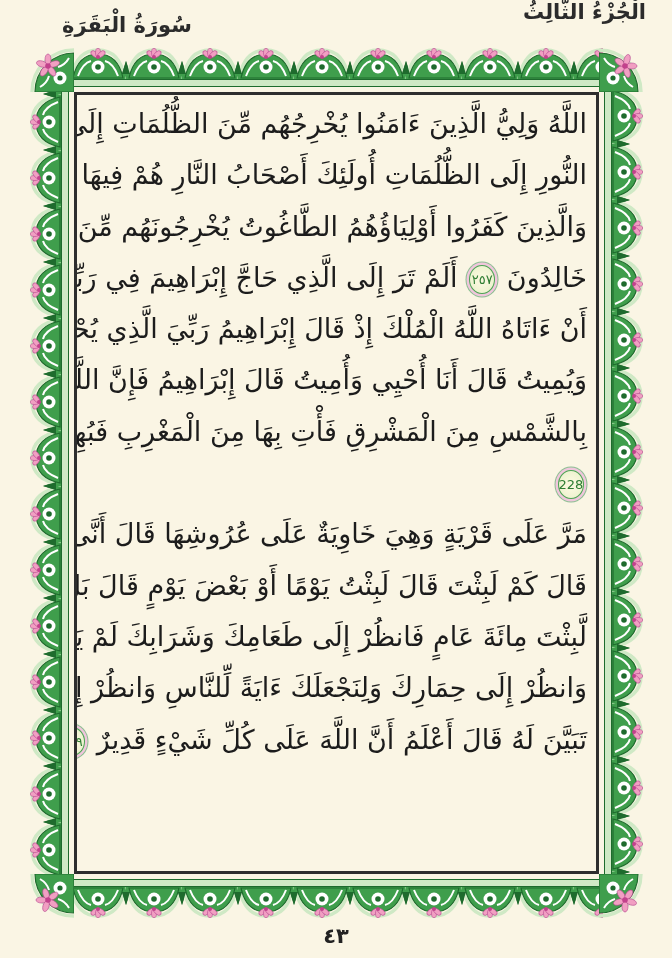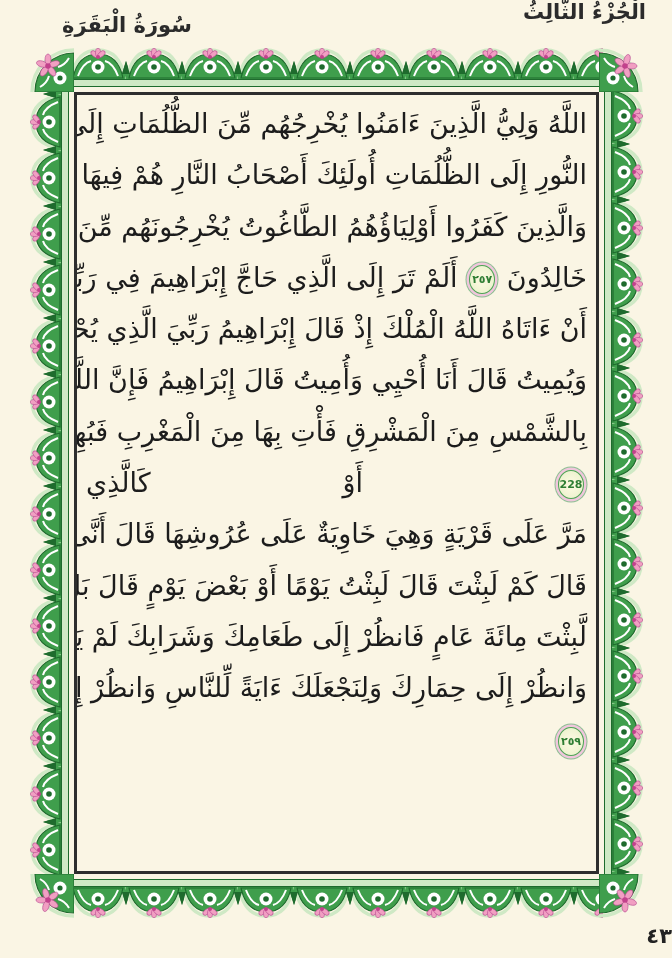--- a/index.html
+++ b/index.html
@@ -74,25 +74,25 @@
   .verse-marker{
     display:inline-flex;align-items:center;justify-content:center;
     width:26px;height:29px;border-radius:50%;
     background:radial-gradient(ellipse at center,#f8f7dc 30%,var(--marker-fill) 70%,#d9ecc0 100%);
     border:1.5px solid #4da054;
     box-shadow:0 0 0 2.5px #f0c6dc,0 0 0 3.5px #8cbf92;
     vertical-align:middle;
     margin:0 3px;
   }
   .verse-marker span{
-    font-size:11px;line-height:1;color:var(--marker-number);font-weight:bold;
+    font-size:13px;line-height:1;color:var(--marker-number);font-weight:normal;
   }
   .page-footer{
     position:absolute;left:0;right:0;top:924px;
-    text-align:right;
+    text-align:center;
   }
   .page-number{font-size:21px;font-weight:bold;color:#222;}
 </style>
 </head>
 <body>
 
 <header class="page-header">
   <div class="juz-label">الْجُزْءُ الثَّالِثُ</div>
   <div class="surah-label">سُورَةُ الْبَقَرَةِ</div>
 </header>
@@ -105,26 +105,26 @@
       <div class="line"><span class="ayah-text">النُّورِ إِلَى الظُّلُمَاتِ أُولَئِكَ أَصْحَابُ النَّارِ هُمْ فِيهَا</span> </div>
       <div class="line"><span class="ayah-text">وَالَّذِينَ كَفَرُوا أَوْلِيَاؤُهُمُ الطَّاغُوتُ يُخْرِجُونَهُم مِّنَ</span> </div>
       <div class="line"><span class="ayah-text">خَالِدُونَ</span> <span class="verse-marker">
           <span>٢٥٧</span>
         </span> <span class="ayah-text">أَلَمْ تَرَ إِلَى الَّذِي حَاجَّ إِبْرَاهِيمَ فِي رَبِّهِ</span> </div>
       <div class="line"><span class="ayah-text">أَنْ ءَاتَاهُ اللَّهُ الْمُلْكَ إِذْ قَالَ إِبْرَاهِيمُ رَبِّيَ الَّذِي يُحْيِي</span> </div>
       <div class="line"><span class="ayah-text">وَيُمِيتُ قَالَ أَنَا أُحْيِي وَأُمِيتُ قَالَ إِبْرَاهِيمُ فَإِنَّ اللَّهَ يَأْتِي</span> </div>
       <div class="line"><span class="ayah-text">بِالشَّمْسِ مِنَ الْمَشْرِقِ فَأْتِ بِهَا مِنَ الْمَغْرِبِ فَبُهِتَ الَّذِي</span> </div>
       <div class="line"> <span class="verse-marker">
           <span>228</span>
-        </span> <span class="ayah-text">أَوْ كَالَّذِي</span> </div>
+        </span>  </div>
       <div class="line"><span class="ayah-text">مَرَّ عَلَى قَرْيَةٍ وَهِيَ خَاوِيَةٌ عَلَى عُرُوشِهَا قَالَ أَنَّى يُحْيِي</span> </div>
       <div class="line"><span class="ayah-text">قَالَ كَمْ لَبِثْتَ قَالَ لَبِثْتُ يَوْمًا أَوْ بَعْضَ يَوْمٍ قَالَ بَل</span> </div>
       <div class="line"><span class="ayah-text">لَّبِثْتَ مِائَةَ عَامٍ فَانظُرْ إِلَى طَعَامِكَ وَشَرَابِكَ لَمْ يَتَسَنَّهْ</span> </div>
       <div class="line"><span class="ayah-text">وَانظُرْ إِلَى حِمَارِكَ وَلِنَجْعَلَكَ ءَايَةً لِّلنَّاسِ وَانظُرْ إِلَى</span> </div>
-      <div class="line"> <span class="verse-marker">
+      <div class="line"><span class="ayah-text">تَبَيَّنَ لَهُ قَالَ أَعْلَمُ أَنَّ اللَّهَ عَلَى كُلِّ شَيْءٍ قَدِيرٌ</span> <span class="verse-marker">
           <span>٢٥٩</span>
         </span> </div>
     </div>
 <svg width="533" height="32" class="strip strip-top">
       <g>
         <g transform="translate(0,0)">
           <path d="M1,31 Q6,2 28,2 Q50,2 55,31" fill="none" stroke="#cfe9c5" stroke-width="3.4"></path>
           <rect x="0" y="25" width="56" height="7" fill="#3f9e4c"></rect>
           <path d="M52,26 L56,13 L60,26 Z" fill="#1e6b2d"></path>
           <path d="M-4,26 L0,13 L4,26 Z" fill="#1e6b2d"></path>

